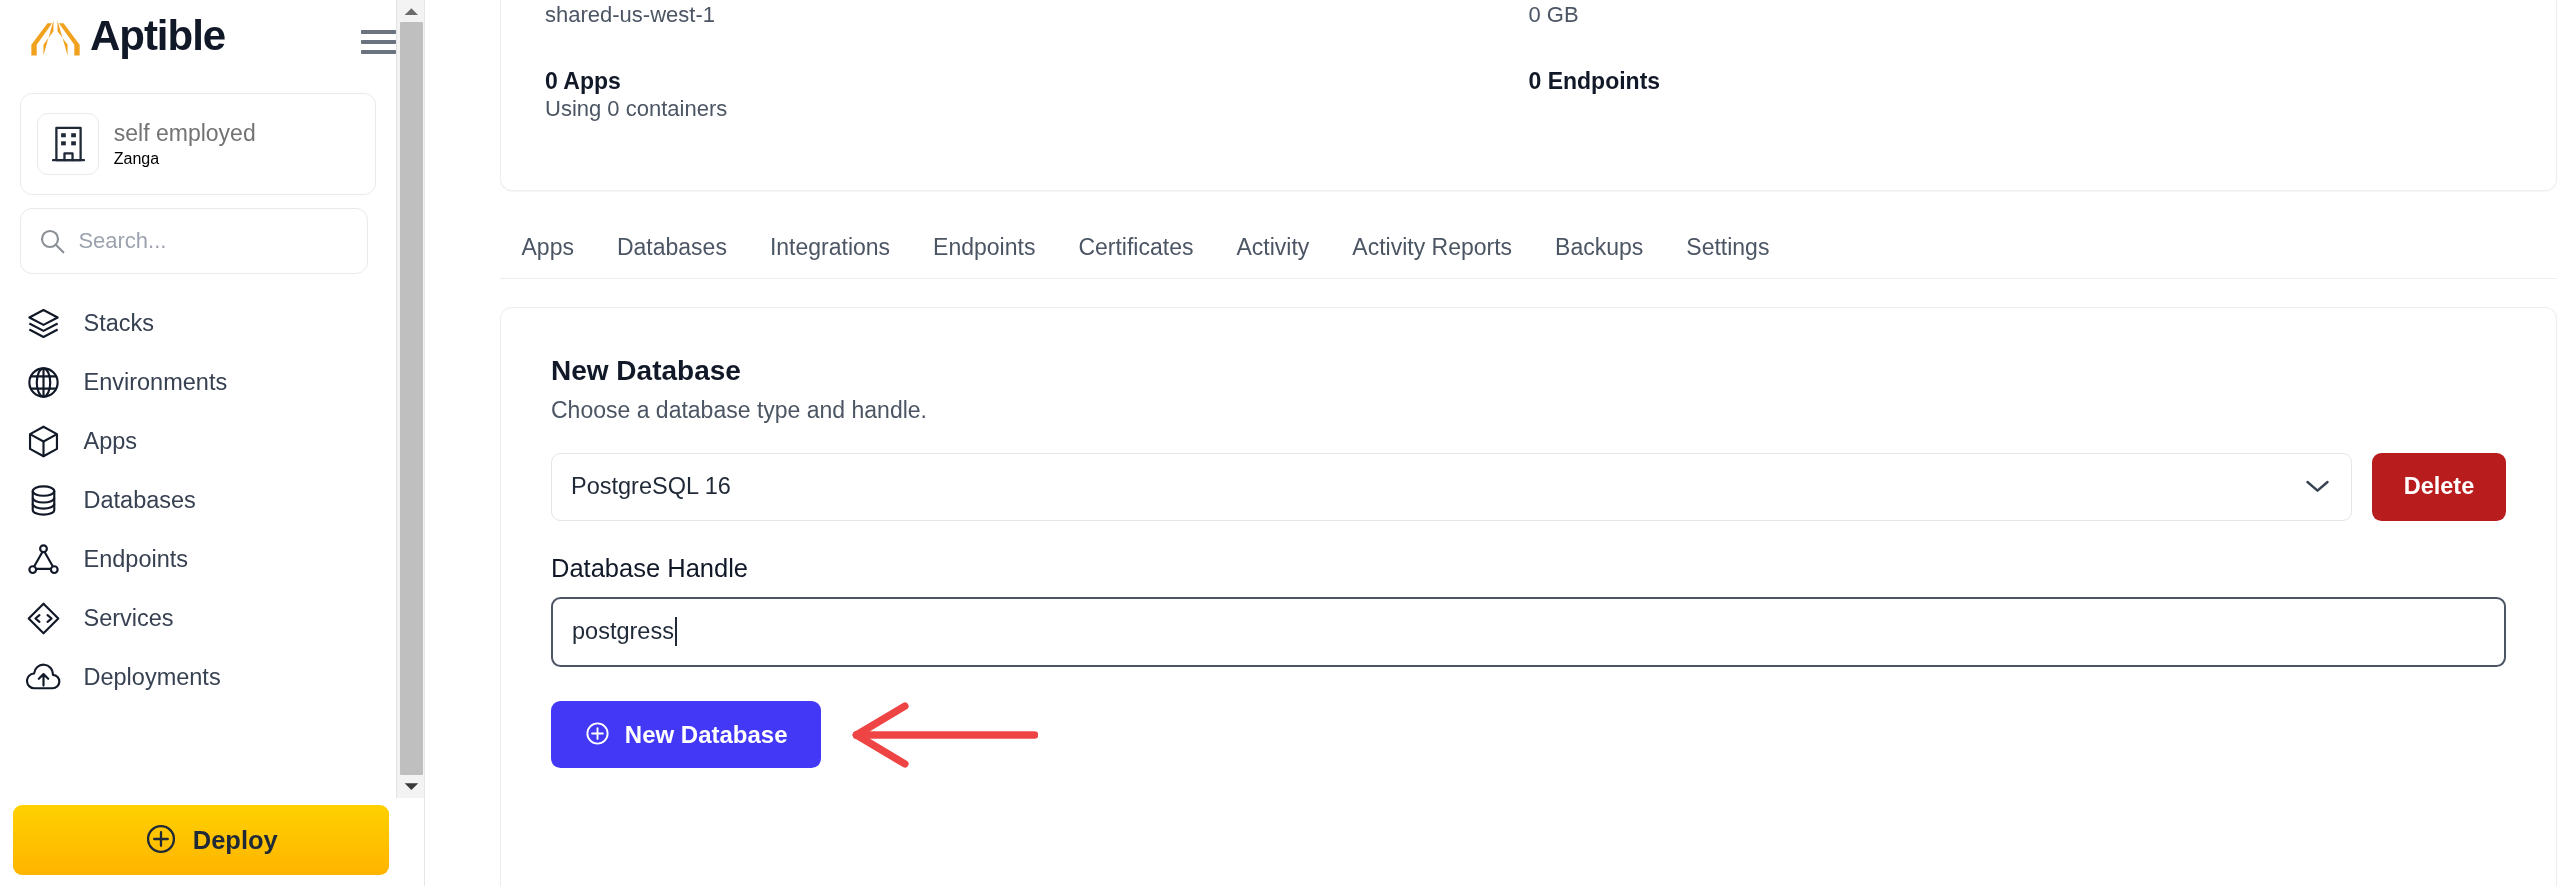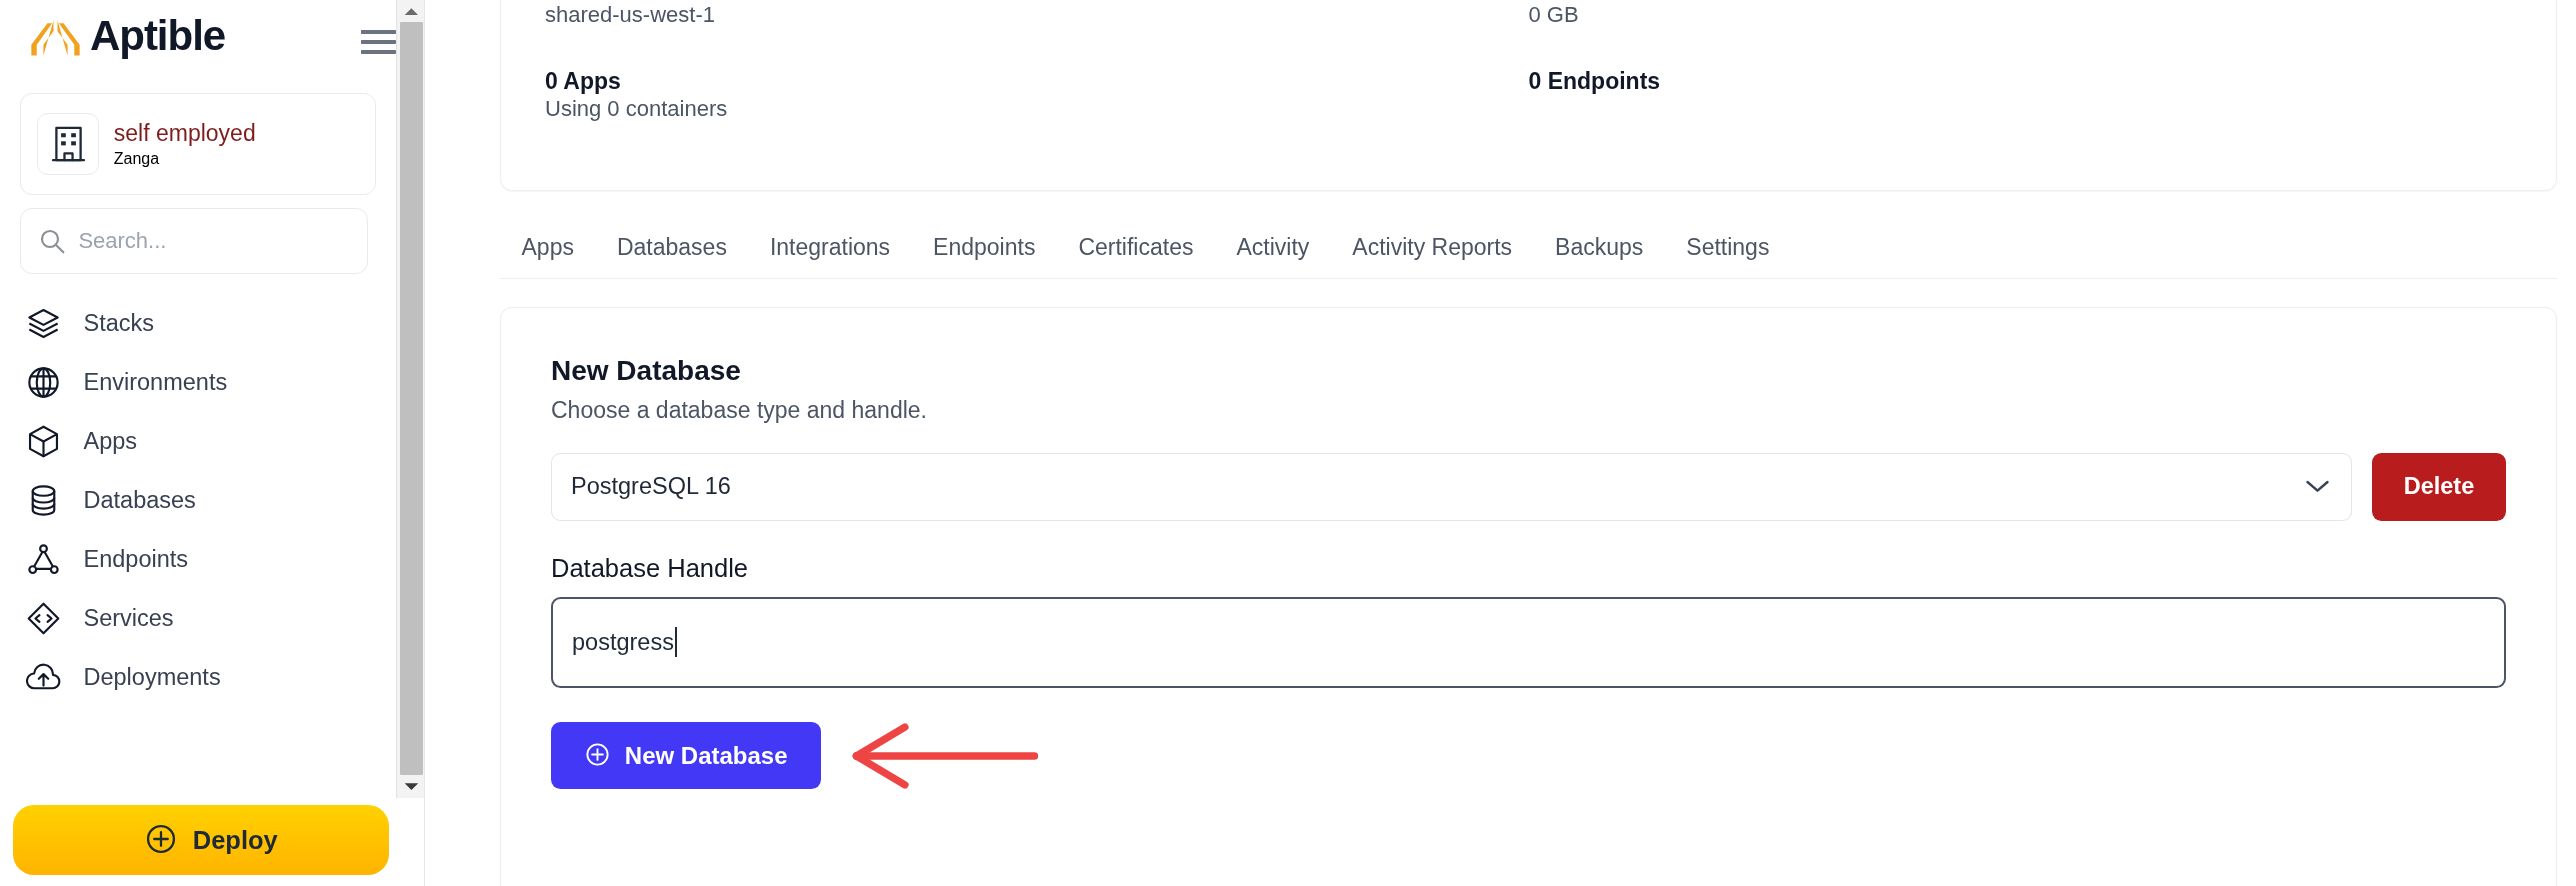--- a/index.html
+++ b/index.html
@@ -31,21 +31,21 @@
   #org-card {
     position: absolute; left: 20px; top: 93px; width: 356px; height: 102px;
     border: 1.3px solid #e9eaec; border-radius: 12px; background: #fff;
     display: flex; align-items: center; padding: 0 16px; gap: 14.8px;
   }
   #org-card .org-icon {
     width: 62px; height: 62px; border: 1.3px solid #e9eaec; border-radius: 10.7px;
     display: flex; align-items: center; justify-content: center; flex: 0 0 auto; background: #fff;
   }
   #org-card .org-text { display: flex; flex-direction: column; gap: 4px; min-width: 0; }
-  #org-card .org-name { font-size: 23px; color: #7f1d1d; line-height: 1.15; }
+  #org-card .org-name { font-size: 23px; color: #737373; line-height: 1.15; }
   #org-card .org-sub { font-size: 16px; color: #000000; line-height: 1.15; }
 
   #search-box {
     position: absolute; left: 20px; top: 208px; width: 348px; height: 66px;
     border: 1.3px solid #e9eaec; border-radius: 12px; background: #fff;
     display: flex; align-items: center; padding: 0 17.4px; gap: 12px;
   }
   #search-box .s-icon { flex: 0 0 auto; width: 28px; height: 28px; display:block; }
   #search-box .s-ph { font-size: 22px; color: #9ca3af; }
 
@@ -63,21 +63,21 @@
   #sb-scroll .arrow-up { top: 1.3px; }
   #sb-scroll .arrow-dn { bottom: 1.3px; }
   #sb-scroll .thumb {
     position: absolute; left: 2.7px; top: 21.5px; width: 23px; height: 753px;
     background: #bfbfbf; border-radius: 1.3px;
   }
 
   #deploy-btn {
     position: absolute; left: 13.4px; top: 805px; width: 376px; height: 70px;
     background: linear-gradient(180deg, #ffd100 0%, #ffb400 100%);
-    border-radius: 21px; display: flex; align-items: center; justify-content: center; gap: 14.8px;
+    border-radius: 9px; display: flex; align-items: center; justify-content: center; gap: 14.8px;
     cursor: pointer;
     padding-left: 19px;
   }
   #deploy-btn .d-label { font-size: 25.5px; font-weight: 700; color: #1f2937; }
 
   #sidebar-divider { position: absolute; left: 424px; top: 0; width: 1.3px; height: 887px; background: #e5e7eb; }
 
   
   #main { position: absolute; left: 442px; top: 0; width: 2151px; height: 887px; background: #fff; }
 
@@ -117,21 +117,21 @@
   #type-select .sel-val { font-size: 23.5px; color: #1f2937; }
   #delete-btn {
     flex: 0 0 auto; width: 134px; height: 68px; border-radius: 9.4px;
     background: #b91c1c; color: #fff; font-size: 23.5px; font-weight: 700;
     display: flex; align-items: center; justify-content: center; cursor: pointer; border: none;
     font-family: "Liberation Sans", sans-serif;
   }
 
   #handle-label { font-size: 25.5px; font-weight: 400; color: #111827; margin-top: 32px; line-height: 1.2; }
   #handle-input {
-    margin-top: 13.4px; height: 91px; width: 100%;
+    margin-top: 13.4px; height: 70px; width: 100%;
     border: 2px solid #4b5563; border-radius: 9.4px; background: #fff;
     display: flex; align-items: center; padding: 0 19px;
   }
   #handle-input .val { font-size: 23.5px; color: #1f2937; }
   #handle-input .caret { display:inline-block; width: 2px; height: 29.5px; background:#1f2937; margin-left: 0.7px; }
 
   #submit-row { margin-top: 31px; display: flex; align-items: center; }
   #new-db-btn {
     width: 270px; height: 67px; border-radius: 9.4px; background: #4338f5;
     display: flex; align-items: center; justify-content: center; gap: 13.4px; cursor: pointer; border: none;

